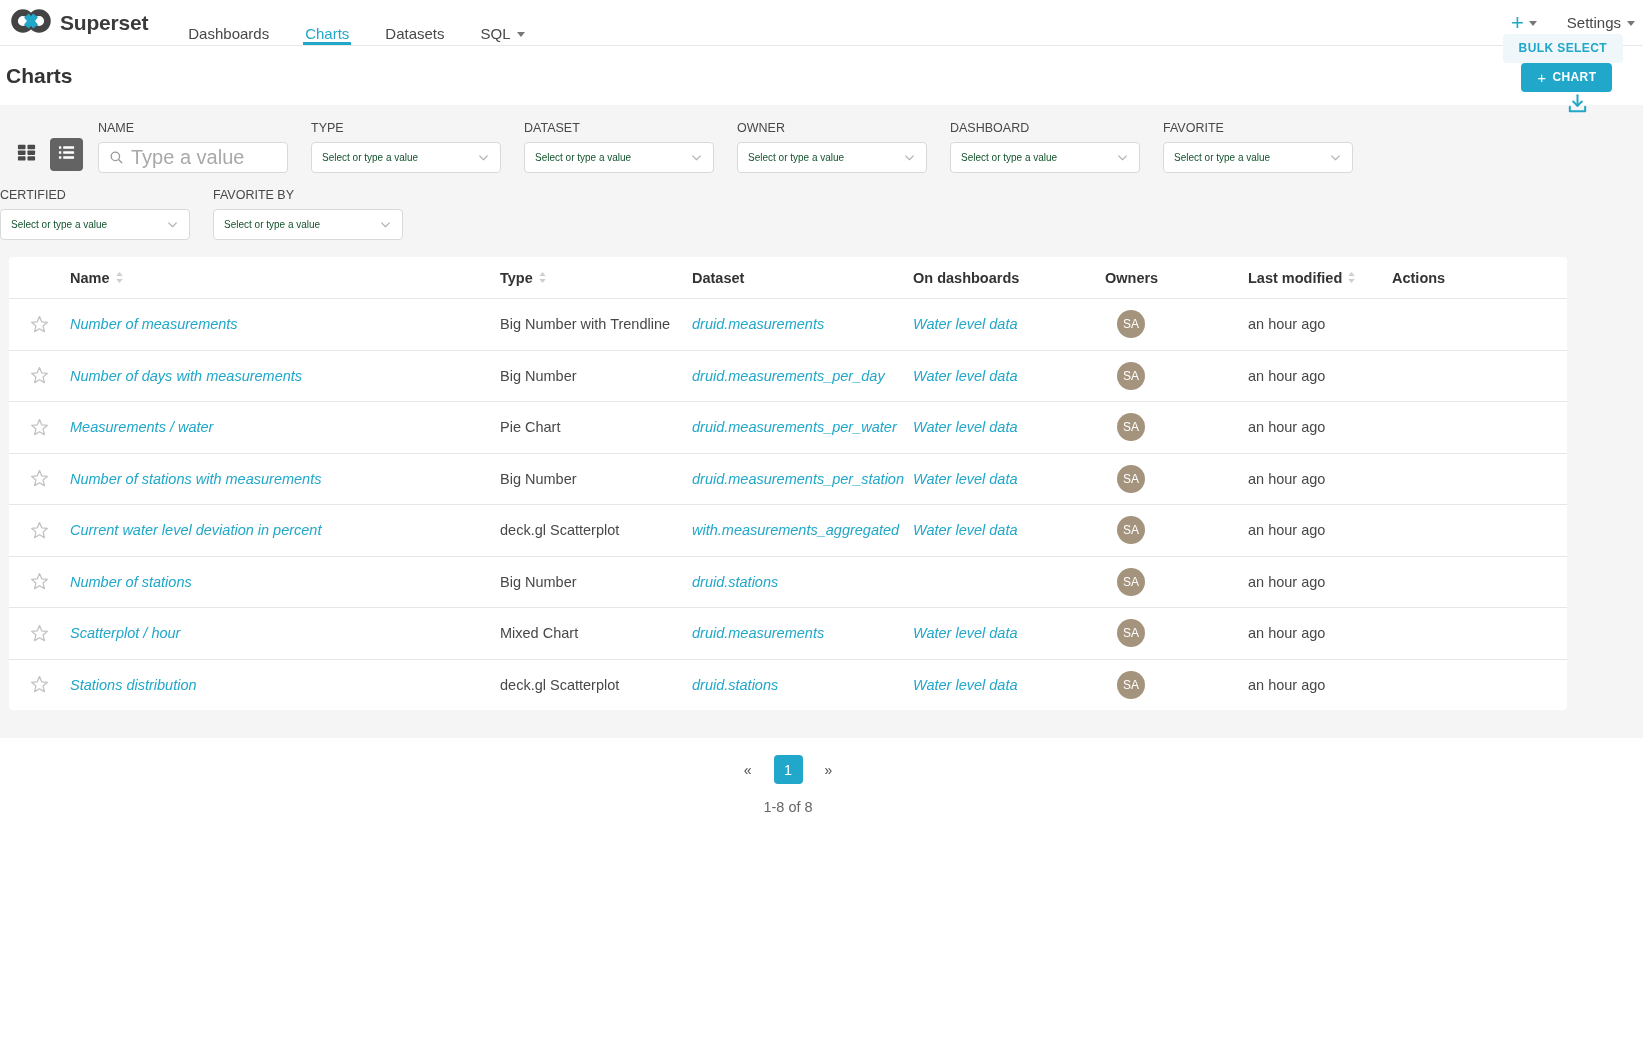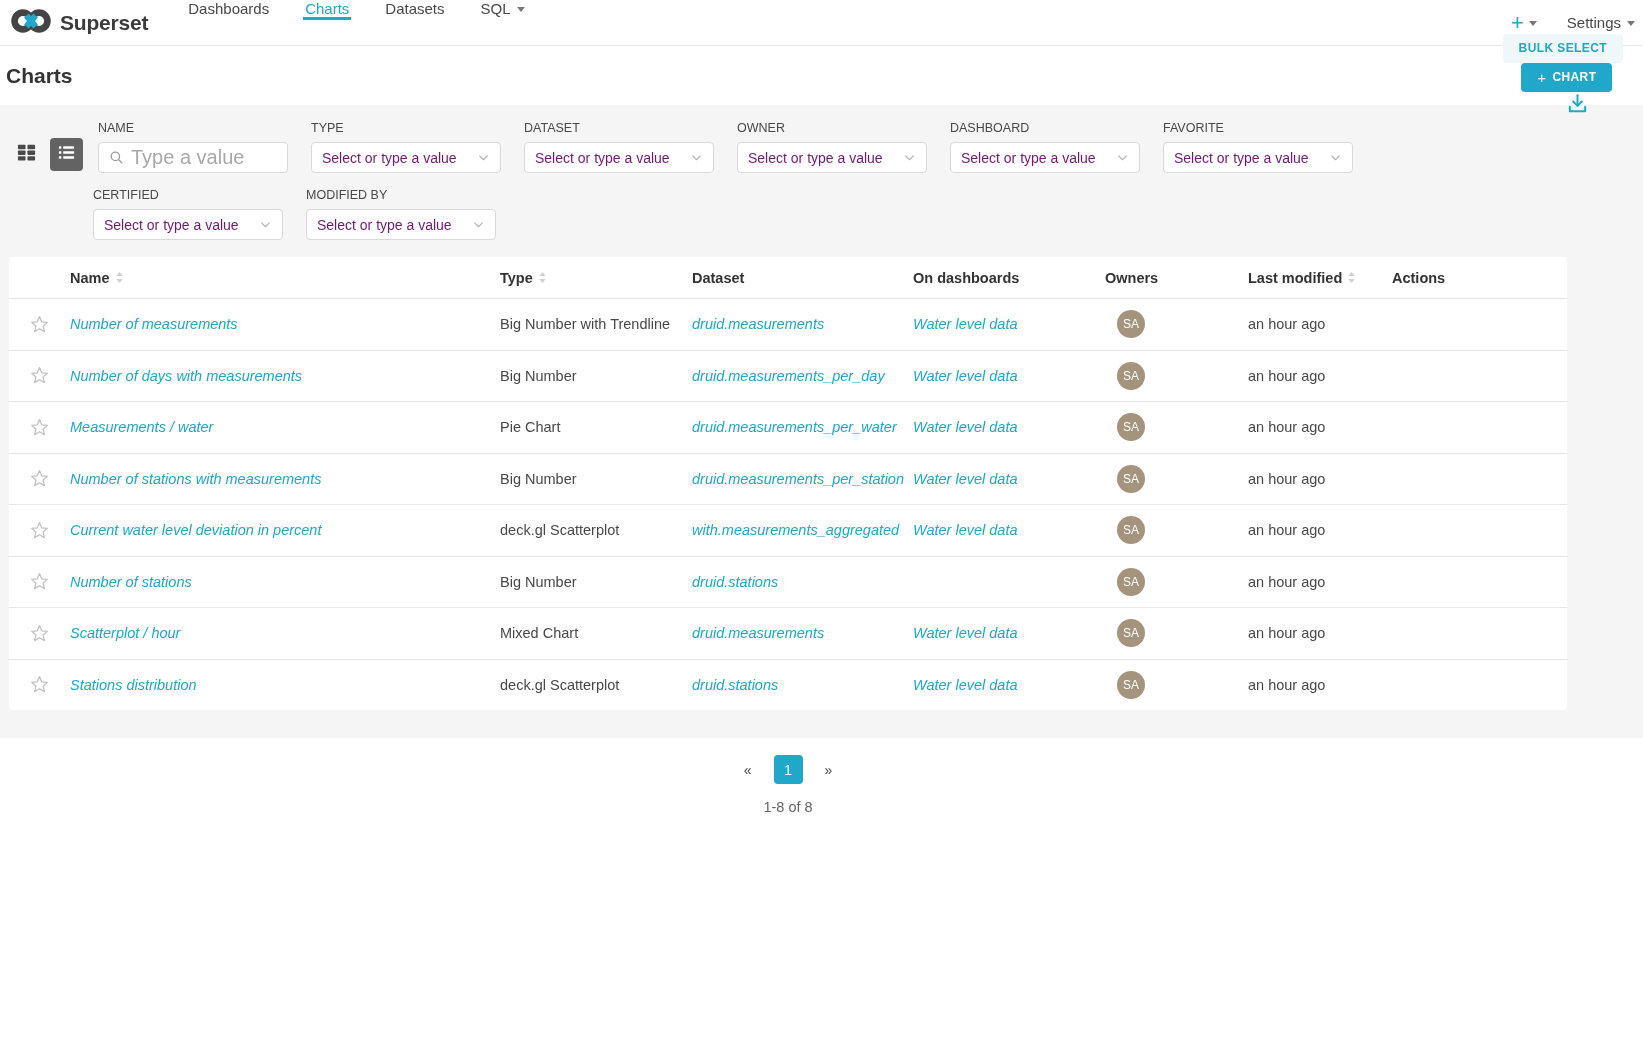--- a/index.html
+++ b/index.html
@@ -4,21 +4,21 @@
 <style>
   * { margin:0; padding:0; box-sizing:border-box; }
   html,body { width:1643px; height:1050px; background:#fff; overflow:hidden;
     font-family:"Liberation Sans","DejaVu Sans",sans-serif; color:#484848; }
 
   
   .navbar { height:46px; background:#fff; border-bottom:1px solid #E8E8E8;
     display:flex; align-items:stretch; padding:0 6px 0 10px; }
   .brand { display:flex; align-items:center; gap:8px; margin-right:22px; }
   .brand-name { font-size:21px; font-weight:700; color:#3b3b3b; letter-spacing:-0.2px; }
-  .nav-items { display:flex; align-items:flex-start; }
+  .nav-items { display:flex; align-items:flex-end; }
   .nav-item { display:flex; align-items:center; gap:6px; padding:0 2px; margin:0 16px;
     font-size:15px; color:#484848; cursor:pointer; border-bottom:3px solid transparent; }
   .nav-item.active { color:#20A7C9; border-bottom-color:#20A7C9; }
   .caret { width:0; height:0; border-left:4px solid transparent; border-right:4px solid transparent;
     border-top:5px solid #777; display:inline-block; margin-top:2px; }
   .nav-right { margin-left:auto; display:flex; align-items:center; gap:30px; padding-right:2px; }
   .plus-menu { display:flex; align-items:center; gap:5px; cursor:pointer; }
   .plus-glyph { color:#20A7C9; font-size:22px; font-weight:400; line-height:1; }
   .settings { display:flex; align-items:center; gap:6px; font-size:15px; cursor:pointer; }
 
@@ -39,25 +39,25 @@
 
   .filters-row1 { display:flex; align-items:flex-end; }
   .view-toggles { display:flex; align-items:center; gap:12px; margin:0 15px 2px 14px; }
   .toggle-card { width:24px; height:24px; display:flex; align-items:center; justify-content:center; cursor:pointer; }
   .toggle-list { width:33px; height:33px; background:#636363; border-radius:4px;
     display:flex; align-items:center; justify-content:center; cursor:pointer; }
   .filter { width:190px; margin-right:23px; }
   .filter-label { display:block; font-size:12.5px; color:#484848; margin-bottom:7px; }
   .filter-control { height:31px; border:1px solid #D9D9D9; border-radius:4px; background:#fff;
     display:flex; align-items:center; padding:0 10px; cursor:pointer; }
-  .filter-control .ph { flex:1; font-size:14px; color:#701a75; white-space:nowrap; overflow:hidden; }
+  .filter-control .ph { flex:1; font-size:10px; color:#14532d; white-space:nowrap; overflow:hidden; }
   .name-input { flex:1; border:none; outline:none; font-size:20px; color:#484848; min-width:0;
     font-family:"Liberation Sans","DejaVu Sans",sans-serif; }
   .name-input::placeholder { color:#A9A9A9; }
-  .filters-row2 { display:flex; align-items:flex-end; margin-left:93px; margin-top:15px; }
+  .filters-row2 { display:flex; align-items:flex-end; margin-top:15px; }
 
   
   .table-card { margin:17px 76px 0 9px; background:#fff; border-radius:4px; overflow:hidden; }
   .tr, .thead { display:grid; grid-template-columns:61px 430px 192px 221px 192px 143px 144px 1fr;
     align-items:center; }
   .thead { height:41px; font-weight:700; font-size:14.5px; color:#333; }
   .th { display:flex; align-items:center; gap:5px; cursor:pointer; }
   .tr { height:51.5px; border-top:1px solid #E6E6E6; font-size:14.5px; }
   .td-star { display:flex; justify-content:center; }
   .link { color:#20A7C9; text-decoration:none; cursor:pointer;font-style:italic; }
@@ -249,21 +249,21 @@
       <span class="ph">Select or type a value</span>
       <span style="display:flex;">
         <svg width="13" height="13" viewBox="0 0 24 24" fill="none" stroke="#B5B5B5" stroke-width="2.4" stroke-linecap="round" stroke-linejoin="round">
           <polyline points="5,9 12,16 19,9"></polyline>
         </svg>
       </span>
     </div>
   </div>
 
   <div class="filter">
-    <span class="filter-label">MODIFIED BY</span>
+    <span class="filter-label">FAVORITE BY</span>
     <div class="filter-control">
       <span class="ph">Select or type a value</span>
       <span style="display:flex;">
         <svg width="13" height="13" viewBox="0 0 24 24" fill="none" stroke="#B5B5B5" stroke-width="2.4" stroke-linecap="round" stroke-linejoin="round">
           <polyline points="5,9 12,16 19,9"></polyline>
         </svg>
       </span>
     </div>
   </div>
 </div>

